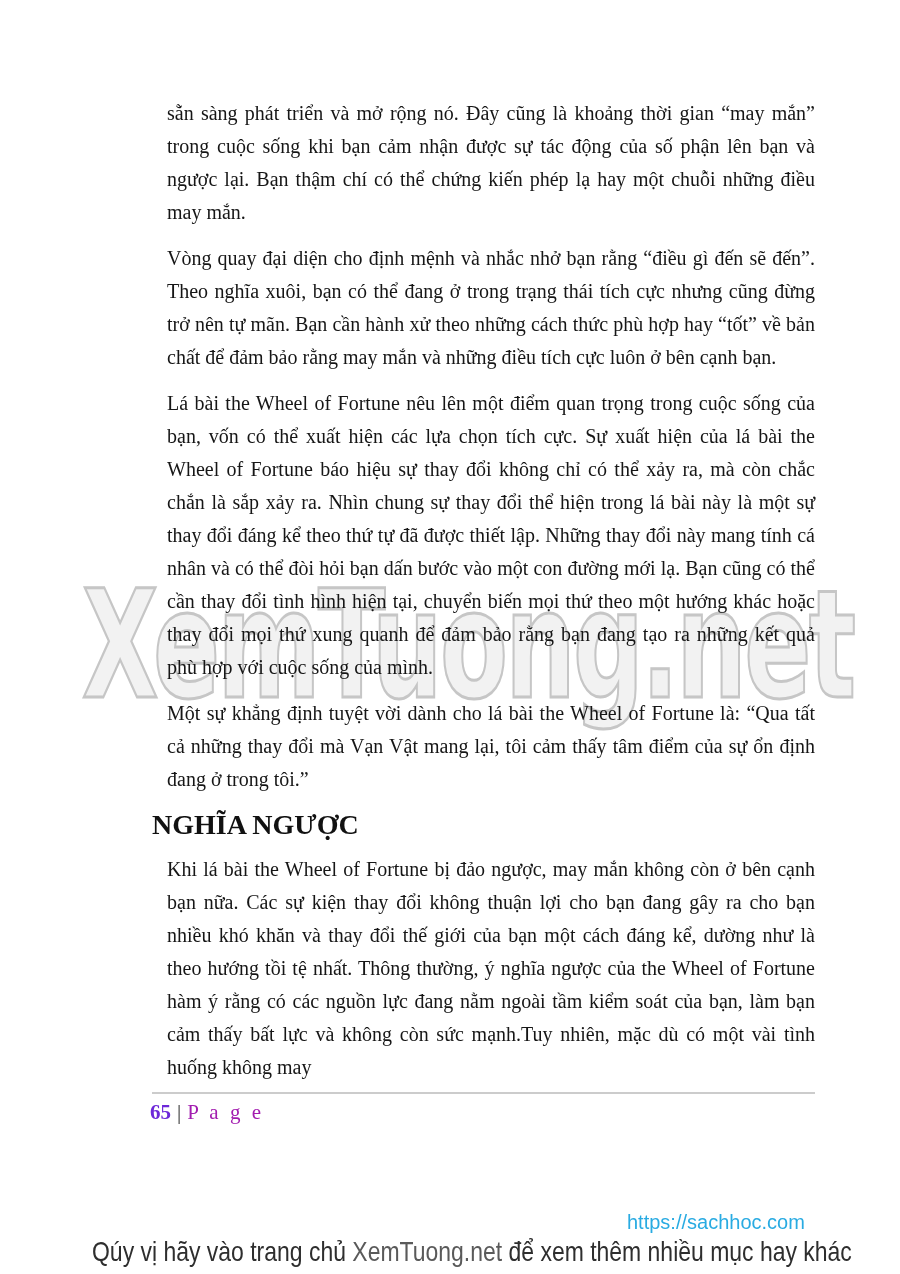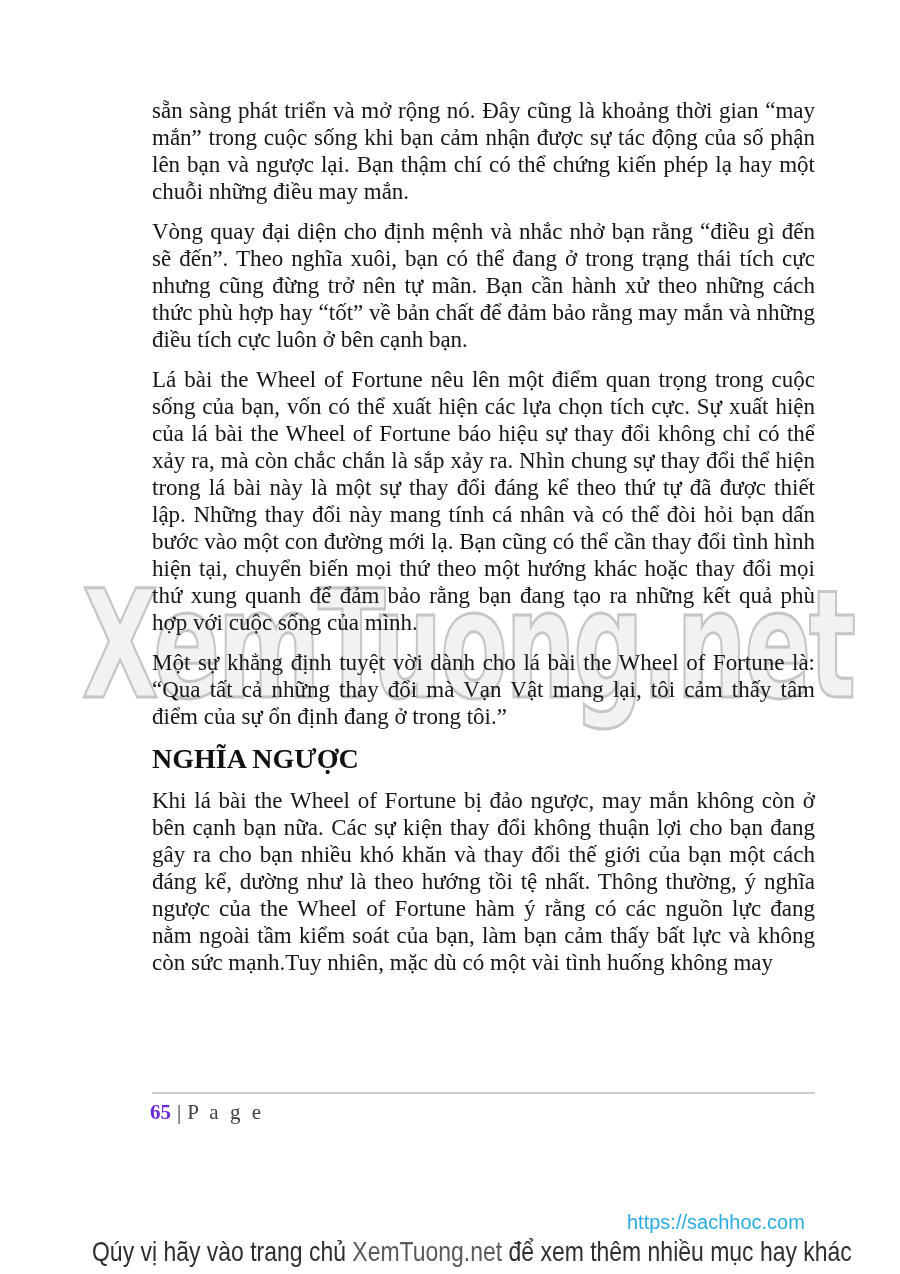--- a/index.html
+++ b/index.html
@@ -38,23 +38,23 @@
   .content {
     position: absolute;
     left: 152px;
     top: 0;
     width: 663px;
     padding-top: 97px;
     z-index: 1;
     color: #161616;
   }
   .content p {
-    margin: 0 0 13px 0;
-    font-size: 23px;
-    line-height: 27px;
+    margin: 0 0 13px 15px;
+    font-size: 20px;
+    line-height: 33px;
     text-align: justify;
   }
   .content h2 {
     margin: 12px 0 12px 0;
     font-size: 28px;
     line-height: 32px;
     font-weight: bold;
     color: #111111;
   }
   .footer-rule {
@@ -69,21 +69,21 @@
     position: absolute;
     left: 150px;
     top: 1100px;
     z-index: 1;
     font-family: "Liberation Serif", serif;
     font-size: 21px;
     color: #222222;
   }
   .pf-num { font-weight: bold; color: #6d28d9; }
   .pf-sep { margin: 0 6px; color: #333333; }
-  .pf-word { color: #404040; letter-spacing: 3px; font-family: Liberation Serif, serif; }
+  .pf-word { color: #a21caf; letter-spacing: 3px; font-family: Liberation Serif, serif; }
   .sachhoc-link {
     position: absolute;
     left: 627px;
     top: 1211px;
     z-index: 2;
     font-family: "Liberation Sans", sans-serif;
     font-size: 20px;
     color: #29abe2;
     text-decoration: none;
     cursor: pointer;

